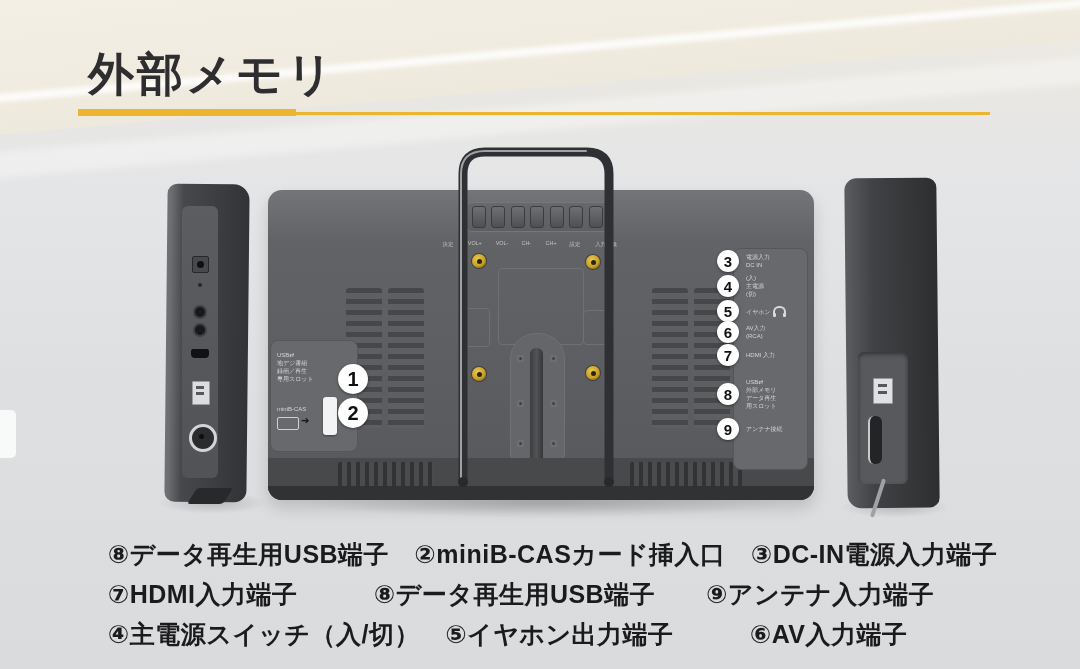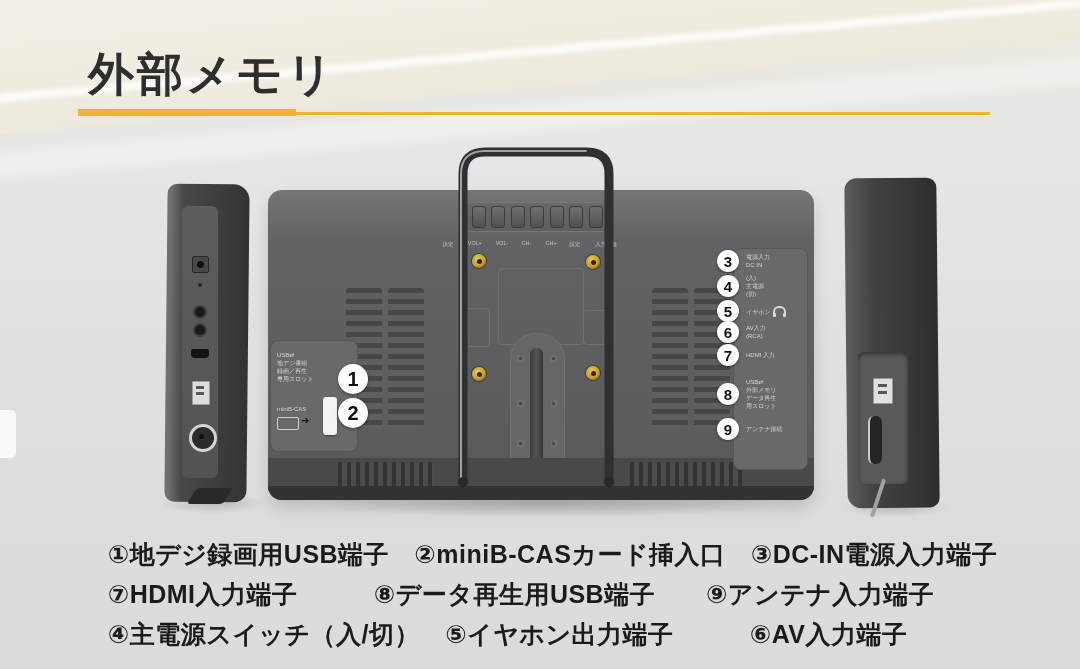--- a/index.html
+++ b/index.html
@@ -274,18 +274,18 @@
   </div>
 
   <svg class="stand" width="1080" height="669" viewBox="0 0 1080 669">
     <path d="M463 482 V174 Q463 152 485 152 H587 Q609 152 609 174 V482" fill="none" stroke="#2e3033" stroke-width="9" stroke-linecap="round"></path>
     <path d="M461 480 V174 Q461 151 485 151 H586" fill="none" stroke="#c6c8ca" stroke-width="2" stroke-linecap="round" opacity=".75"></path>
     <circle cx="463" cy="482" r="5" fill="#27292b"></circle>
     <circle cx="609" cy="482" r="5" fill="#27292b"></circle>
   </svg>
 
   <div class="legend">
-    <div class="row">①地デジ録画用USB端子　②miniB-CASカード挿入口　③DC-IN電源入力端子</div>
+    <div class="row">⑧データ再生用USB端子　②miniB-CASカード挿入口　③DC-IN電源入力端子</div>
     <div class="row">⑦HDMI入力端子　　　⑧データ再生用USB端子　　⑨アンテナ入力端子</div>
     <div class="row">④主電源スイッチ（入/切）　⑤イヤホン出力端子　　　⑥AV入力端子</div>
   </div>
 
 </div>
 
 </body></html>

